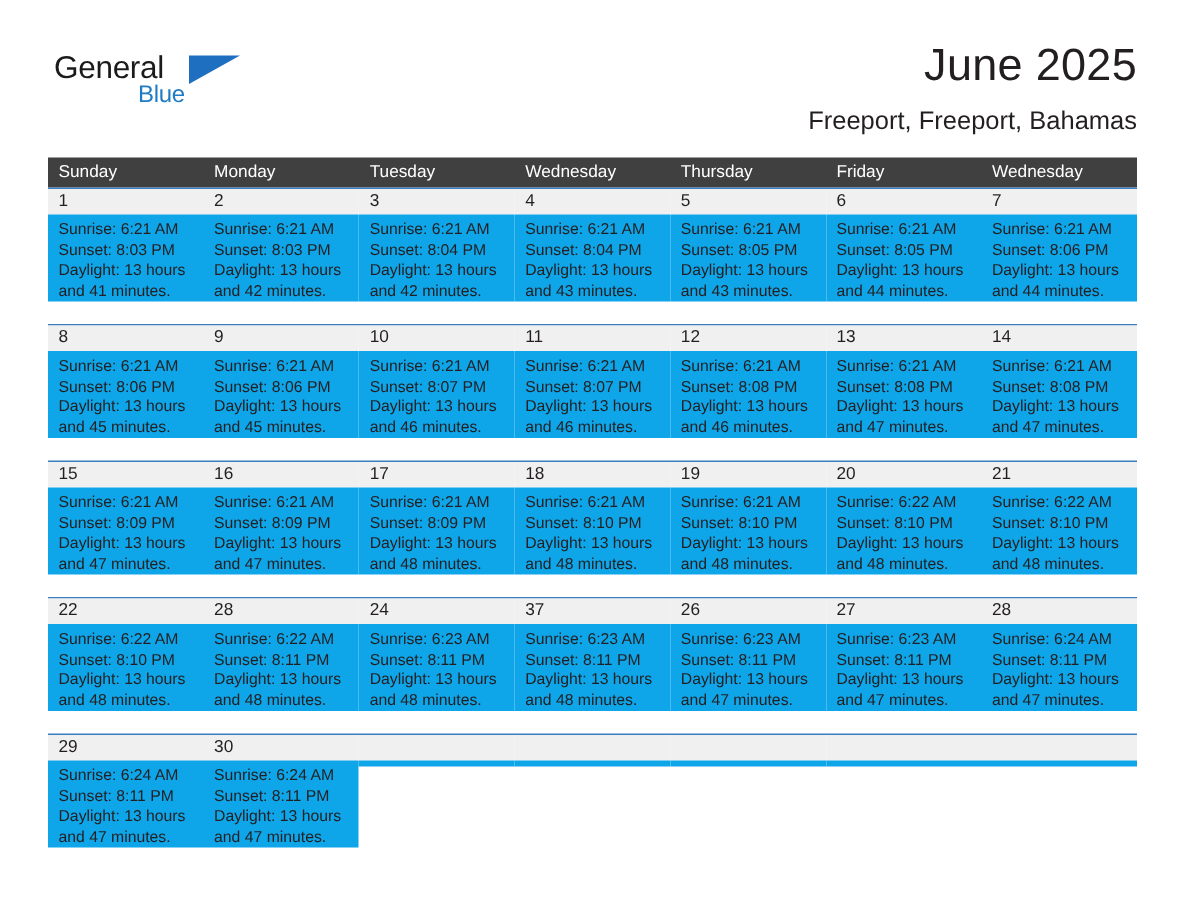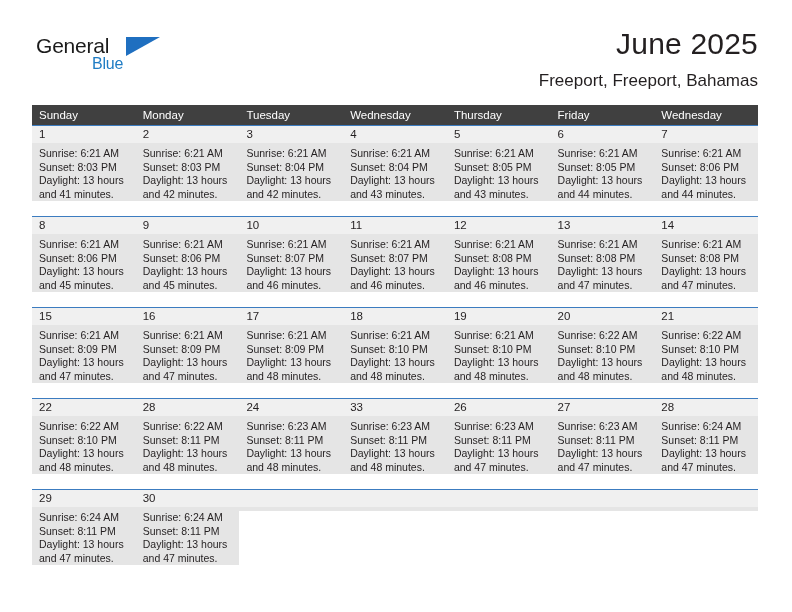--- a/index.html
+++ b/index.html
@@ -137,21 +137,21 @@
     font-size: 11.5px;
     line-height: 17px;
     padding-left: 7px;
     color: #231f20;
   }
   .day.empty .day-num {
     background: #f0f0f0;
   }
   .day-body {
     padding: 4px 7px 0 7px;
-    background: #e5e5e5;
+    background: #0ea5e9;
   }
   .day-line {
     font-size: 10.5px;
     line-height: 13.6px;
     color: #231f20;
     white-space: nowrap;
   }
 </style>
 </head>
 <body>
@@ -412,21 +412,21 @@
         <div class="day">
           <div class="day-num">24</div>
           <div class="day-body">
             <div class="day-line">Sunrise: 6:23 AM</div>
             <div class="day-line">Sunset: 8:11 PM</div>
             <div class="day-line">Daylight: 13 hours</div>
             <div class="day-line">and 48 minutes.</div>
           </div>
         </div>
         <div class="day">
-          <div class="day-num">33</div>
+          <div class="day-num">37</div>
           <div class="day-body">
             <div class="day-line">Sunrise: 6:23 AM</div>
             <div class="day-line">Sunset: 8:11 PM</div>
             <div class="day-line">Daylight: 13 hours</div>
             <div class="day-line">and 48 minutes.</div>
           </div>
         </div>
         <div class="day">
           <div class="day-num">26</div>
           <div class="day-body">

